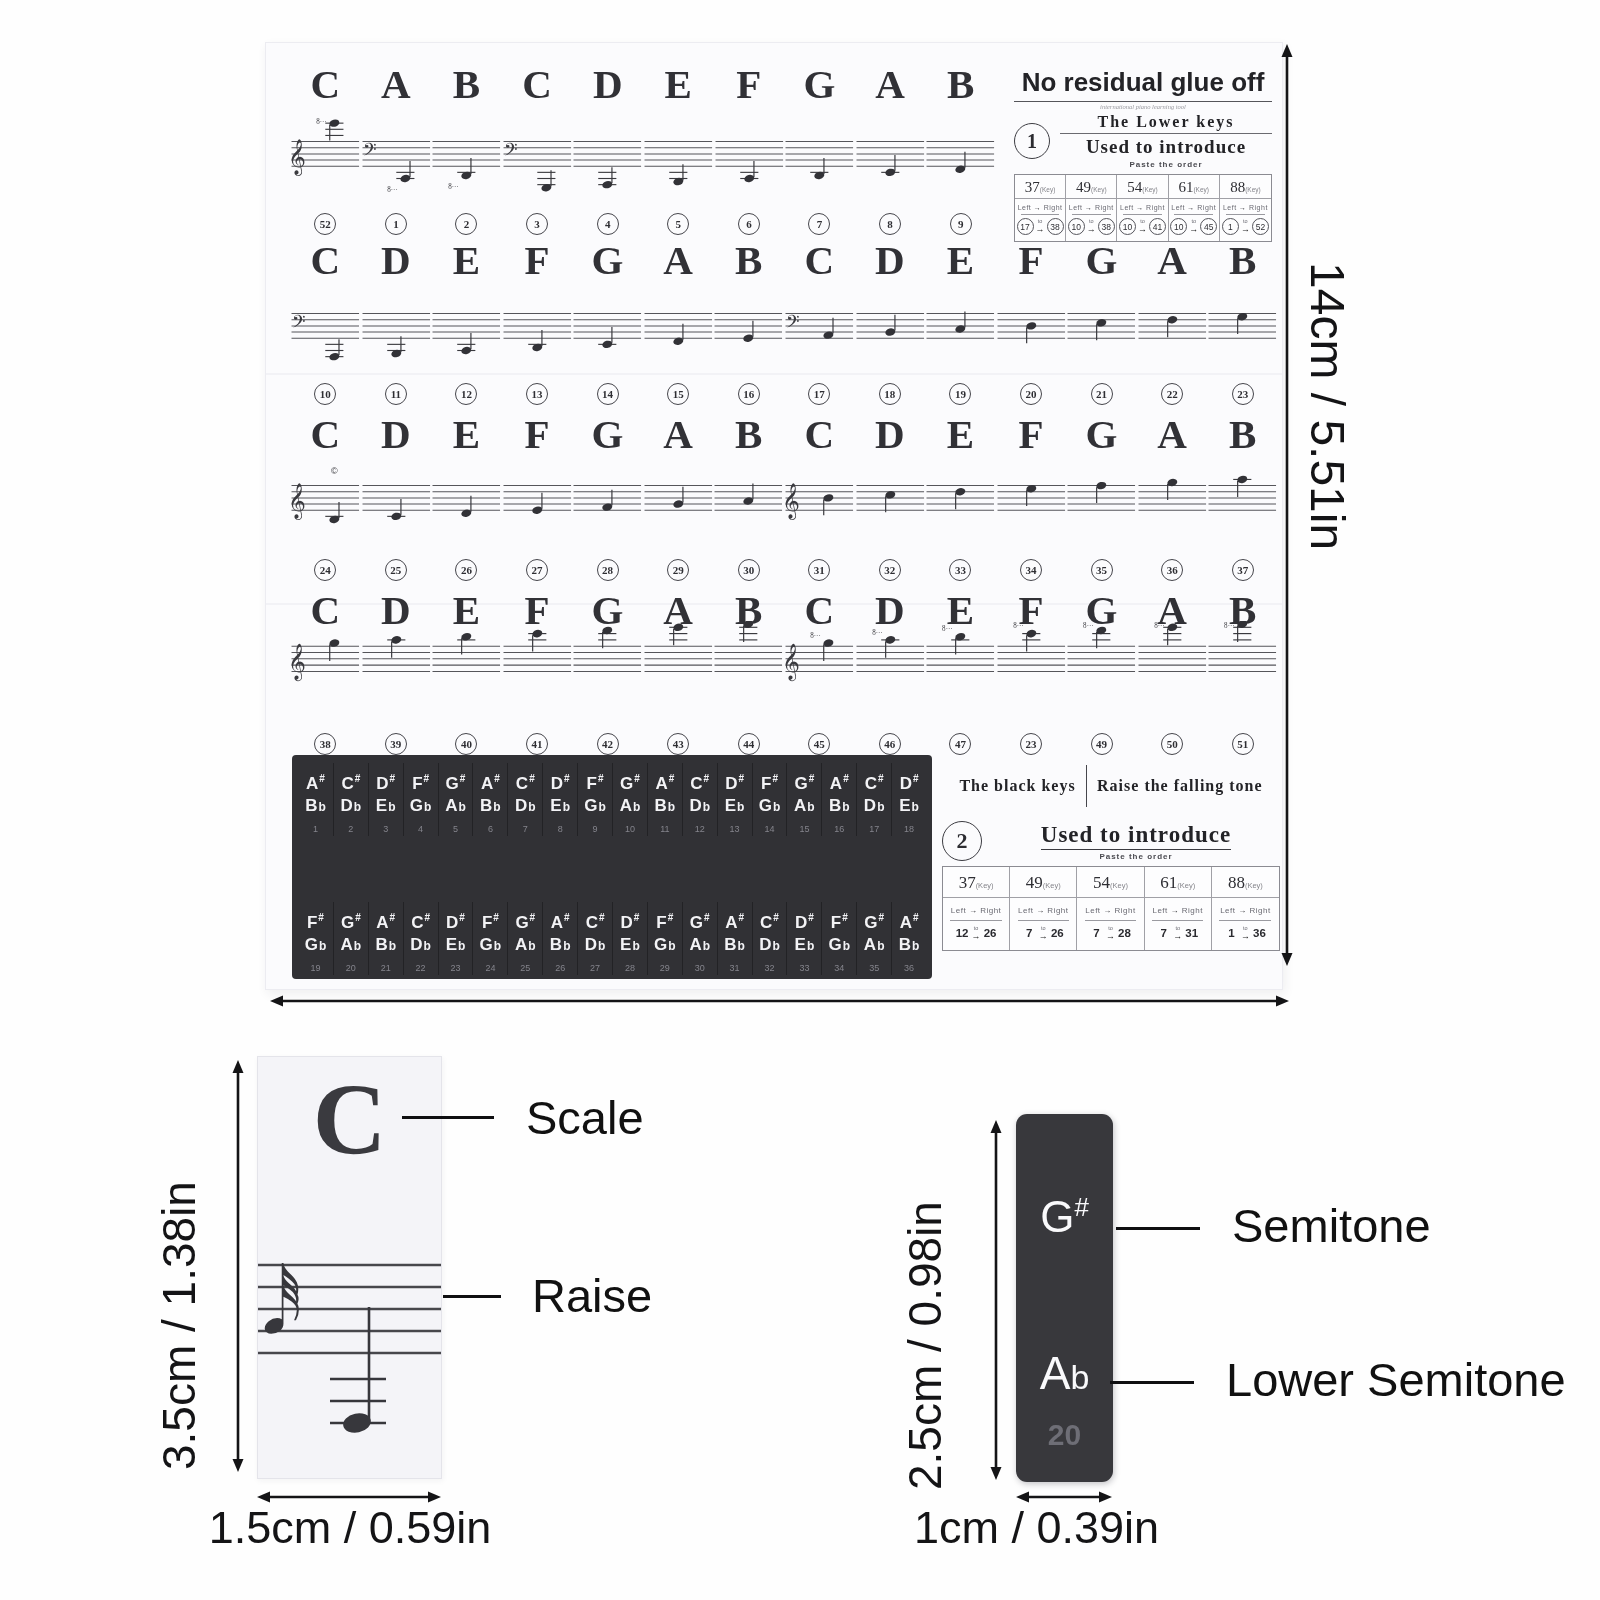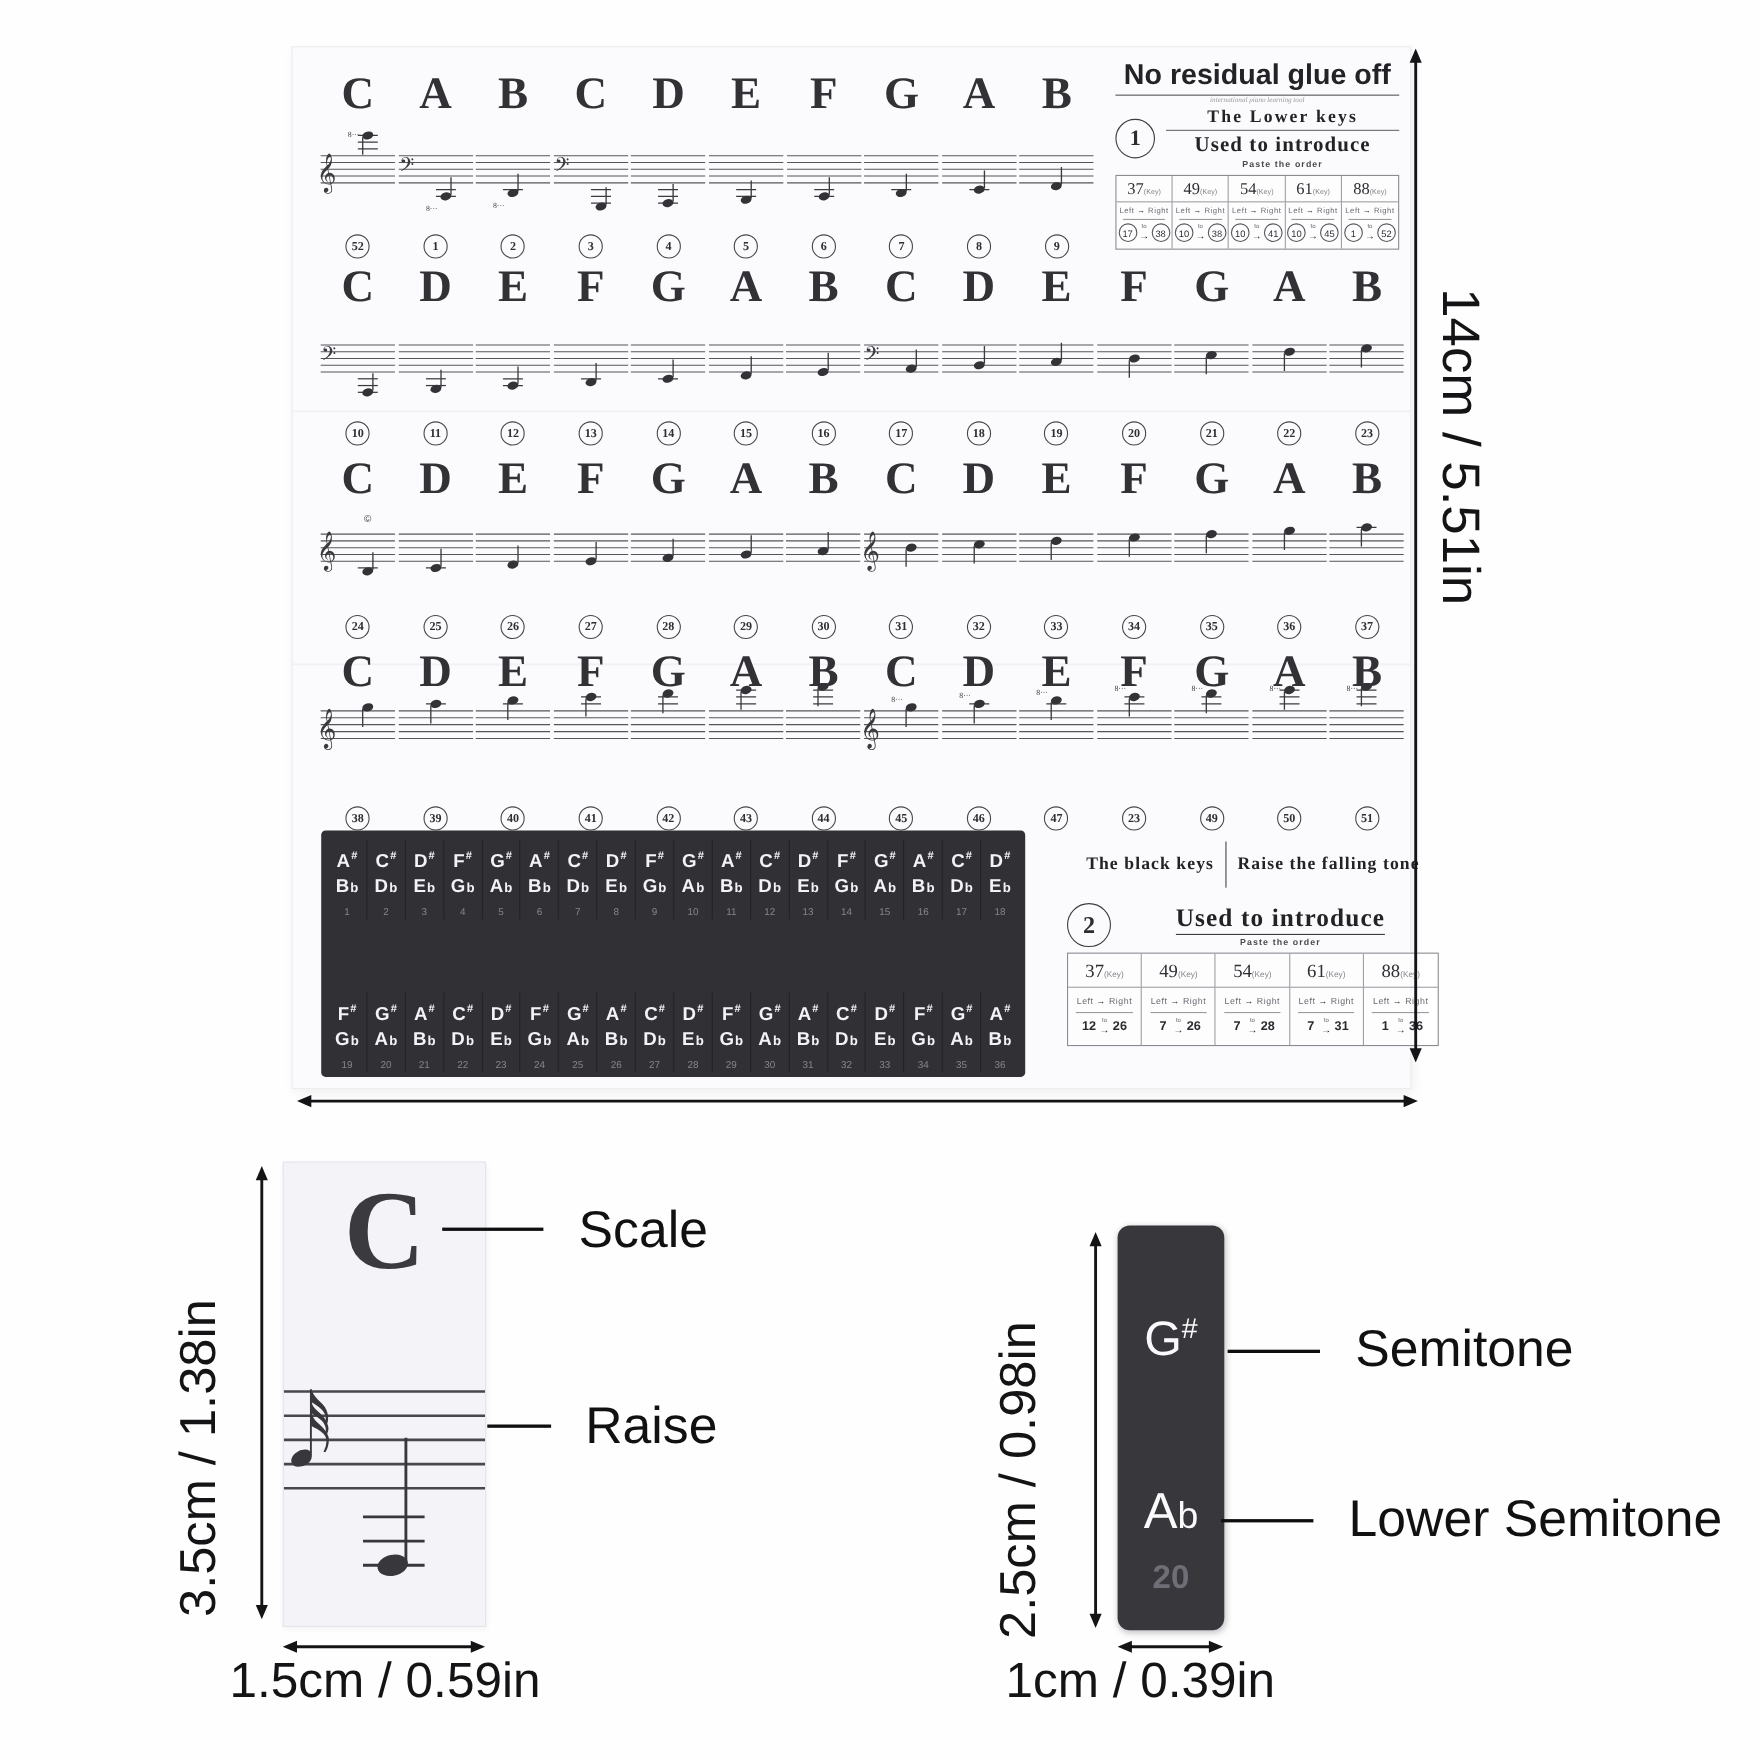--- a/index.html
+++ b/index.html
@@ -40,21 +40,21 @@
   .bk-band{display:grid;grid-template-columns:repeat(18,1fr);}
   .bkcell{text-align:center;border-left:1px solid rgba(0,0,0,.3);padding:2px 0 2px;}
   .bkcell:first-child{border-left:none;}
   .bsharp{font-weight:bold;font-size:17px;color:#f3f3f6;height:28px;line-height:28px;}
   .bsharp .acc{font-size:10px;vertical-align:7px;margin-left:1px;}
   .bflat{font-weight:bold;font-size:17px;color:#f3f3f6;height:26px;line-height:26px;}
   .bflat .accb{font-size:12px;margin-left:1px;}
   .bnum{font-size:9px;color:#84848c;margin-top:5px;}
 
   
-  #box1{position:absolute;left:748px;top:9px;width:258px;}
+  #box1{position:absolute;left:748px;top:24px;width:258px;}
   .nb-title{font:bold 26px "Liberation Sans",sans-serif;color:#232327;text-align:center;
             border-bottom:1.5px solid #55555a;padding-bottom:3px;}
   .nb-sub{font:italic 6.5px "Liberation Serif",serif;color:#9a9aa0;text-align:center;margin:1px 0 3px;}
   .nb-head{display:flex;align-items:center;gap:10px;margin:2px 0 5px;}
   .step-circ{flex:0 0 auto;width:34px;height:34px;border:1.6px solid #3c3c42;border-radius:50%;
              display:flex;align-items:center;justify-content:center;
              font:bold 20px "Liberation Serif",serif;color:#2c2c31;}
   .nb-headtxt{flex:1;text-align:center;}
   .wk{font:bold 16px "Liberation Serif",serif;letter-spacing:2px;color:#232327;
       border-bottom:1px solid #6a6a70;padding-bottom:2px;margin-bottom:2px;}
@@ -73,21 +73,21 @@
   .lr .arr{font-weight:bold;color:#2c2c31;}
   .hl{width:80%;margin:3px auto;border-top:1px solid #9a9aa0;}
   .rng{display:flex;align-items:center;justify-content:center;gap:2px;}
   .cnum{width:15px;height:15px;border:1px solid #55555c;border-radius:50%;display:inline-flex;
         align-items:center;justify-content:center;font:8.5px "Liberation Sans",sans-serif;color:#2e2e33;}
   .pnum{font:bold 11.5px "Liberation Sans",sans-serif;color:#2a2a2f;min-width:15px;}
   .tost{display:inline-flex;flex-direction:column;align-items:center;line-height:1;}
   .tost .to{font-size:5.5px;color:#6a6a72;}
   .tost .ta{font-size:9px;font-weight:bold;color:#222;}
 
-  #box2{position:absolute;left:704px;top:722px;width:338px;}
+  #box2{position:absolute;left:676px;top:722px;width:338px;}
   .bk-titlerow{display:flex;align-items:center;justify-content:center;gap:10px;margin-bottom:14px;}
   .bk-titlerow span.t{font:bold 16px "Liberation Serif",serif;color:#232327;letter-spacing:1px;}
   .vdiv{width:1.4px;height:42px;background:#46464c;}
   #box2 .step-circ{width:38px;height:38px;font-size:22px;}
   .uti2{font:bold 23px "Liberation Serif",serif;letter-spacing:1px;color:#232327;}
   #box2 .kth{padding:6px 0 4px;}
   #box2 .knum{font-size:17px;}
   #box2 .kunit{font-size:7.5px;}
   #box2 .ktd{padding:8px 1px 9px;}
   #box2 .lr{font-size:8px;}

